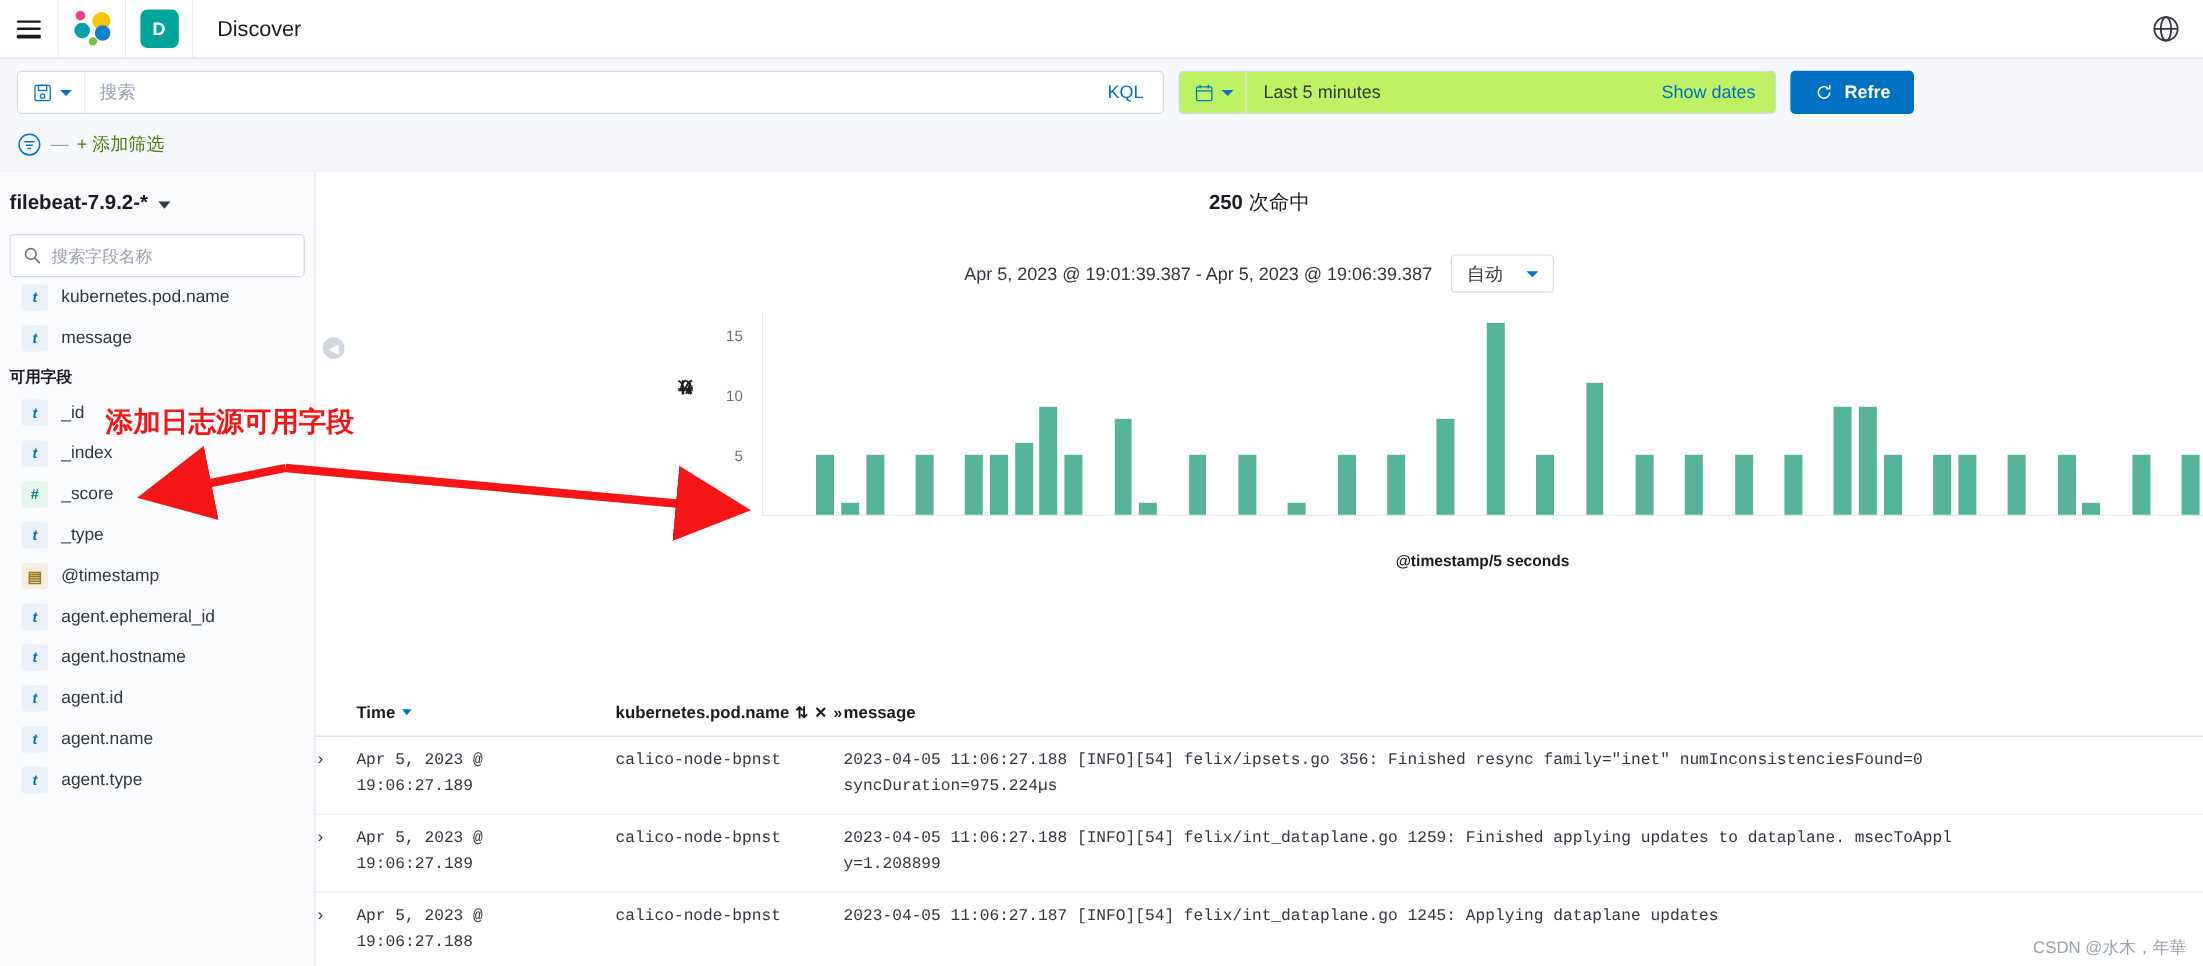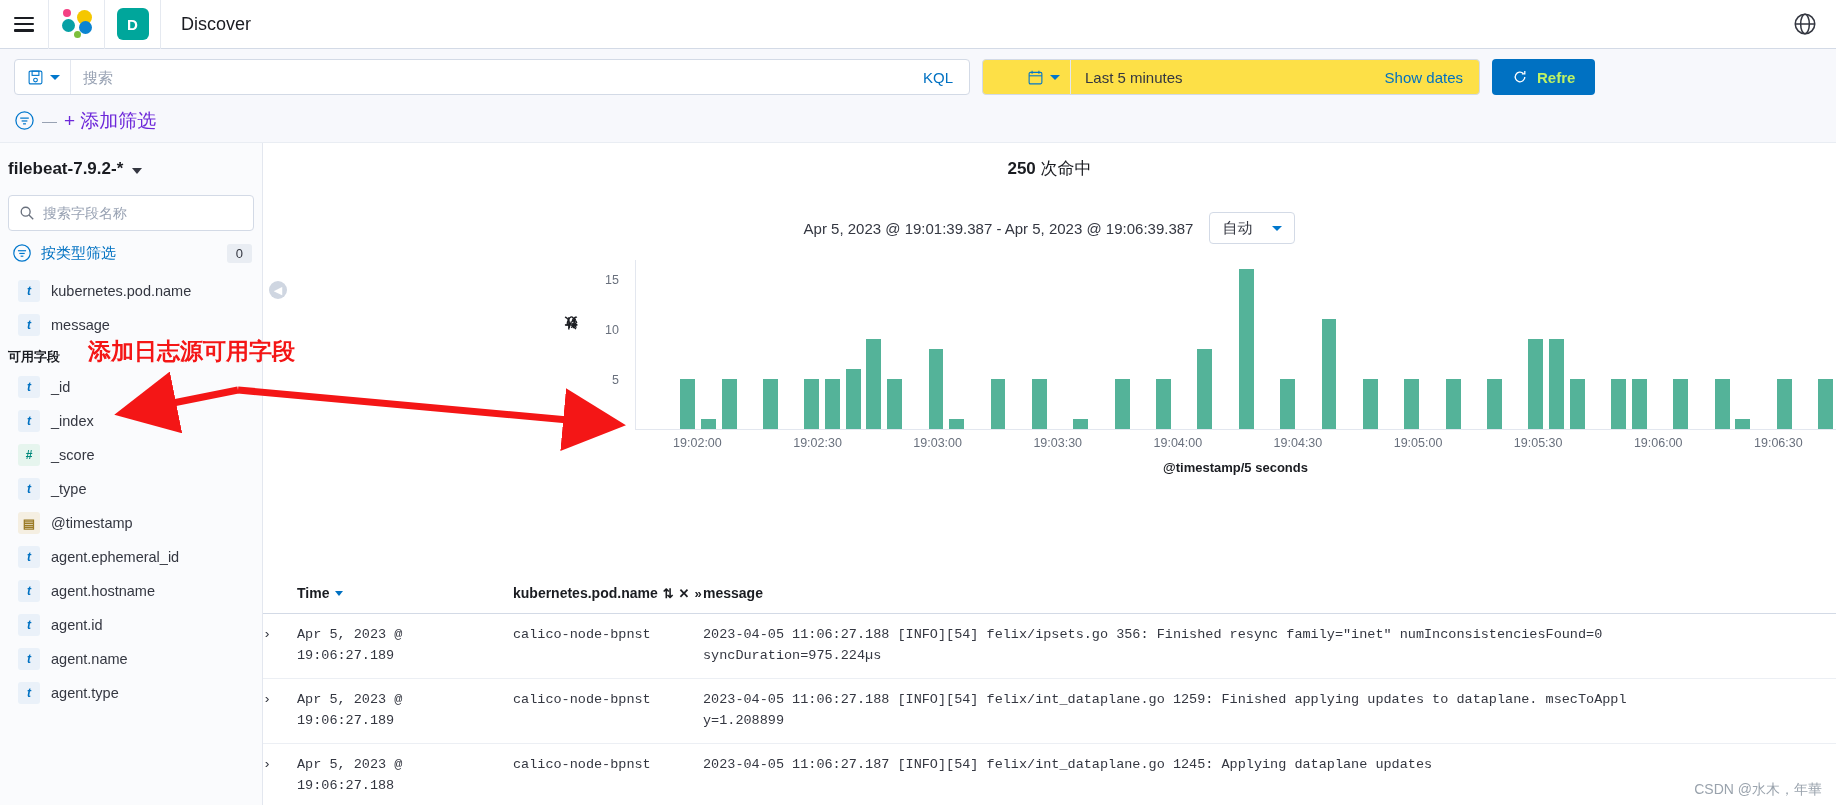--- a/index.html
+++ b/index.html
@@ -62,42 +62,42 @@
   .caret { width: 0; height: 0; border-left: 5px solid transparent; border-right: 5px solid transparent; border-top: 5px solid #0077cc; }
   .search-input {
     flex: 1; border: none; outline: none; font-size: 15px; color: #343741;
     padding: 0 12px; background: transparent; font-family: "Liberation Sans", sans-serif;
   }
   .search-input::placeholder { color: #98a2b3; }
   .kql-label { color: #0071c2; font-size: 15px; padding: 0 16px; cursor: pointer; }
 
   .date-shell {
     margin-left: 12px; flex: 0 0 498px; display: flex; align-items: center;
-    background: #fde047; border: 1px solid #d3dae6; border-radius: 4px; height: 36px; padding-left: 32px;
+    background: #bef264; border: 1px solid #d3dae6; border-radius: 4px; height: 36px;
   }
   .cal-btn { display: flex; align-items: center; gap: 6px; padding: 0 10px 0 12px; height: 34px; border-right: 1px solid #e3e7ef; cursor: pointer; }
   .cal-icon { width: 17px; height: 17px; }
   .date-text { flex: 1; padding: 0 14px; font-size: 15px; color: #343741; }
   .show-dates { color: #0071c2; font-size: 15px; padding: 0 16px; cursor: pointer; }
   .refresh-btn {
-    margin-left: 12px; background: #0071c2; color: #bef264; border: none; border-radius: 4px;
+    margin-left: 12px; background: #0071c2; color: #ffffff; border: none; border-radius: 4px;
     height: 36px; padding: 0 20px; font-size: 15px; font-weight: 600; display: flex;
     align-items: center; gap: 9px; cursor: pointer; white-space: nowrap;
     font-family: "Liberation Sans", sans-serif;
   }
   .refresh-icon { width: 16px; height: 16px; }
 
   
   .filterbar {
     background: #f7f8fc; padding: 4px 0 10px 14px; display: flex;
     align-items: center; gap: 7px; height: 38px; border-bottom: 1px solid #e9edf3;
   }
   .filter-icon { width: 21px; height: 21px; }
   .fdash { color: #98a2b3; font-size: 15px; }
-  .add-filter { color: #6d28d9; font-size: 19px; cursor: pointer; }
+  .add-filter { color: #4d7c0f; font-size: 15px; cursor: pointer; }
 
   
   .body { display: flex; height: 668px; background: #fff; }
 
   
   .sidebar { width: 262px; flex: 0 0 262px; background: #fafbfd; padding: 12px 0 0 0; position: relative; }
   .index-row { display: flex; align-items: center; gap: 9px; padding: 4px 14px 0 8px; }
   .index-name { font-size: 17px; font-weight: 700; color: #1a1c21; }
   .chev { width: 0; height: 0; border-left: 5px solid transparent; border-right: 5px solid transparent; border-top: 6px solid #343741; margin-top: 3px; }
   .field-search {
@@ -296,32 +296,20 @@
       <div class="field-search">
         <span class="mag-icon">
           <svg viewBox="0 0 18 18" width="16" height="16" fill="none" stroke="#69707d" stroke-width="1.5">
             <circle cx="7.5" cy="7.5" r="5"></circle>
               <line x1="11.2" y1="11.2" x2="16" y2="16"></line>
           </svg>
         </span>
         <input value="" placeholder="搜索字段名称" style="">
       </div>
 
-      <div class="type-filter">
-        <span class="filter-icon">
-          <svg viewBox="0 0 22 22" width="20" height="20" fill="none" stroke="#0077cc" stroke-width="1.3">
-            <circle cx="11" cy="11" r="9"></circle>
-              <line x1="6.5" y1="8.5" x2="15.5" y2="8.5"></line>
-            <line x1="8" y1="11.5" x2="14" y2="11.5"></line>
-              <line x1="9.5" y1="14.5" x2="12.5" y2="14.5"></line>
-          </svg>
-        </span>
-        <span class="type-filter-label">按类型筛选</span>
-        <span class="badge">0</span>
-      </div>
 
       <div id="selected-fields">
           <div class="field-row">
             <span class="ftype t">t</span>
             <span class="fname">kubernetes.pod.name</span>
           </div>
           <div class="field-row">
             <span class="ftype t">t</span>
             <span class="fname">message</span>
           </div>
@@ -562,32 +550,20 @@
             </div>
             <div class="bar-slot">
               <div class="bar" style="height: 50px; background: rgb(84, 179, 153);"></div>
             </div>
             <div class="bar-slot">
               <div class="bar" style="height: 0px; background: rgb(84, 179, 153);"></div>
             </div>
             <div class="bar-slot">
               <div class="bar" style="height: 50px; background: rgb(84, 179, 153);"></div>
             </div>
-          </div>
-        <div class="xticks" id="xticks">
-            <div class="xtick" style="left: 5.2%;">19:02:00</div>
-            <div class="xtick" style="left: 15.2%;">19:02:30</div>
-            <div class="xtick" style="left: 25.2%;">19:03:00</div>
-            <div class="xtick" style="left: 35.2%;">19:03:30</div>
-            <div class="xtick" style="left: 45.2%;">19:04:00</div>
-            <div class="xtick" style="left: 55.2%;">19:04:30</div>
-            <div class="xtick" style="left: 65.2%;">19:05:00</div>
-            <div class="xtick" style="left: 75.2%;">19:05:30</div>
-            <div class="xtick" style="left: 85.2%;">19:06:00</div>
-            <div class="xtick" style="left: 95.2%;">19:06:30</div>
           </div>
         <div class="xlabel">@timestamp/5 seconds</div>
       </div>
 
       <div class="table-wrap">
         <table class="doc-table">
           <thead>
             <tr>
               <th class="th-expand"></th>
               <th class="th-time">

